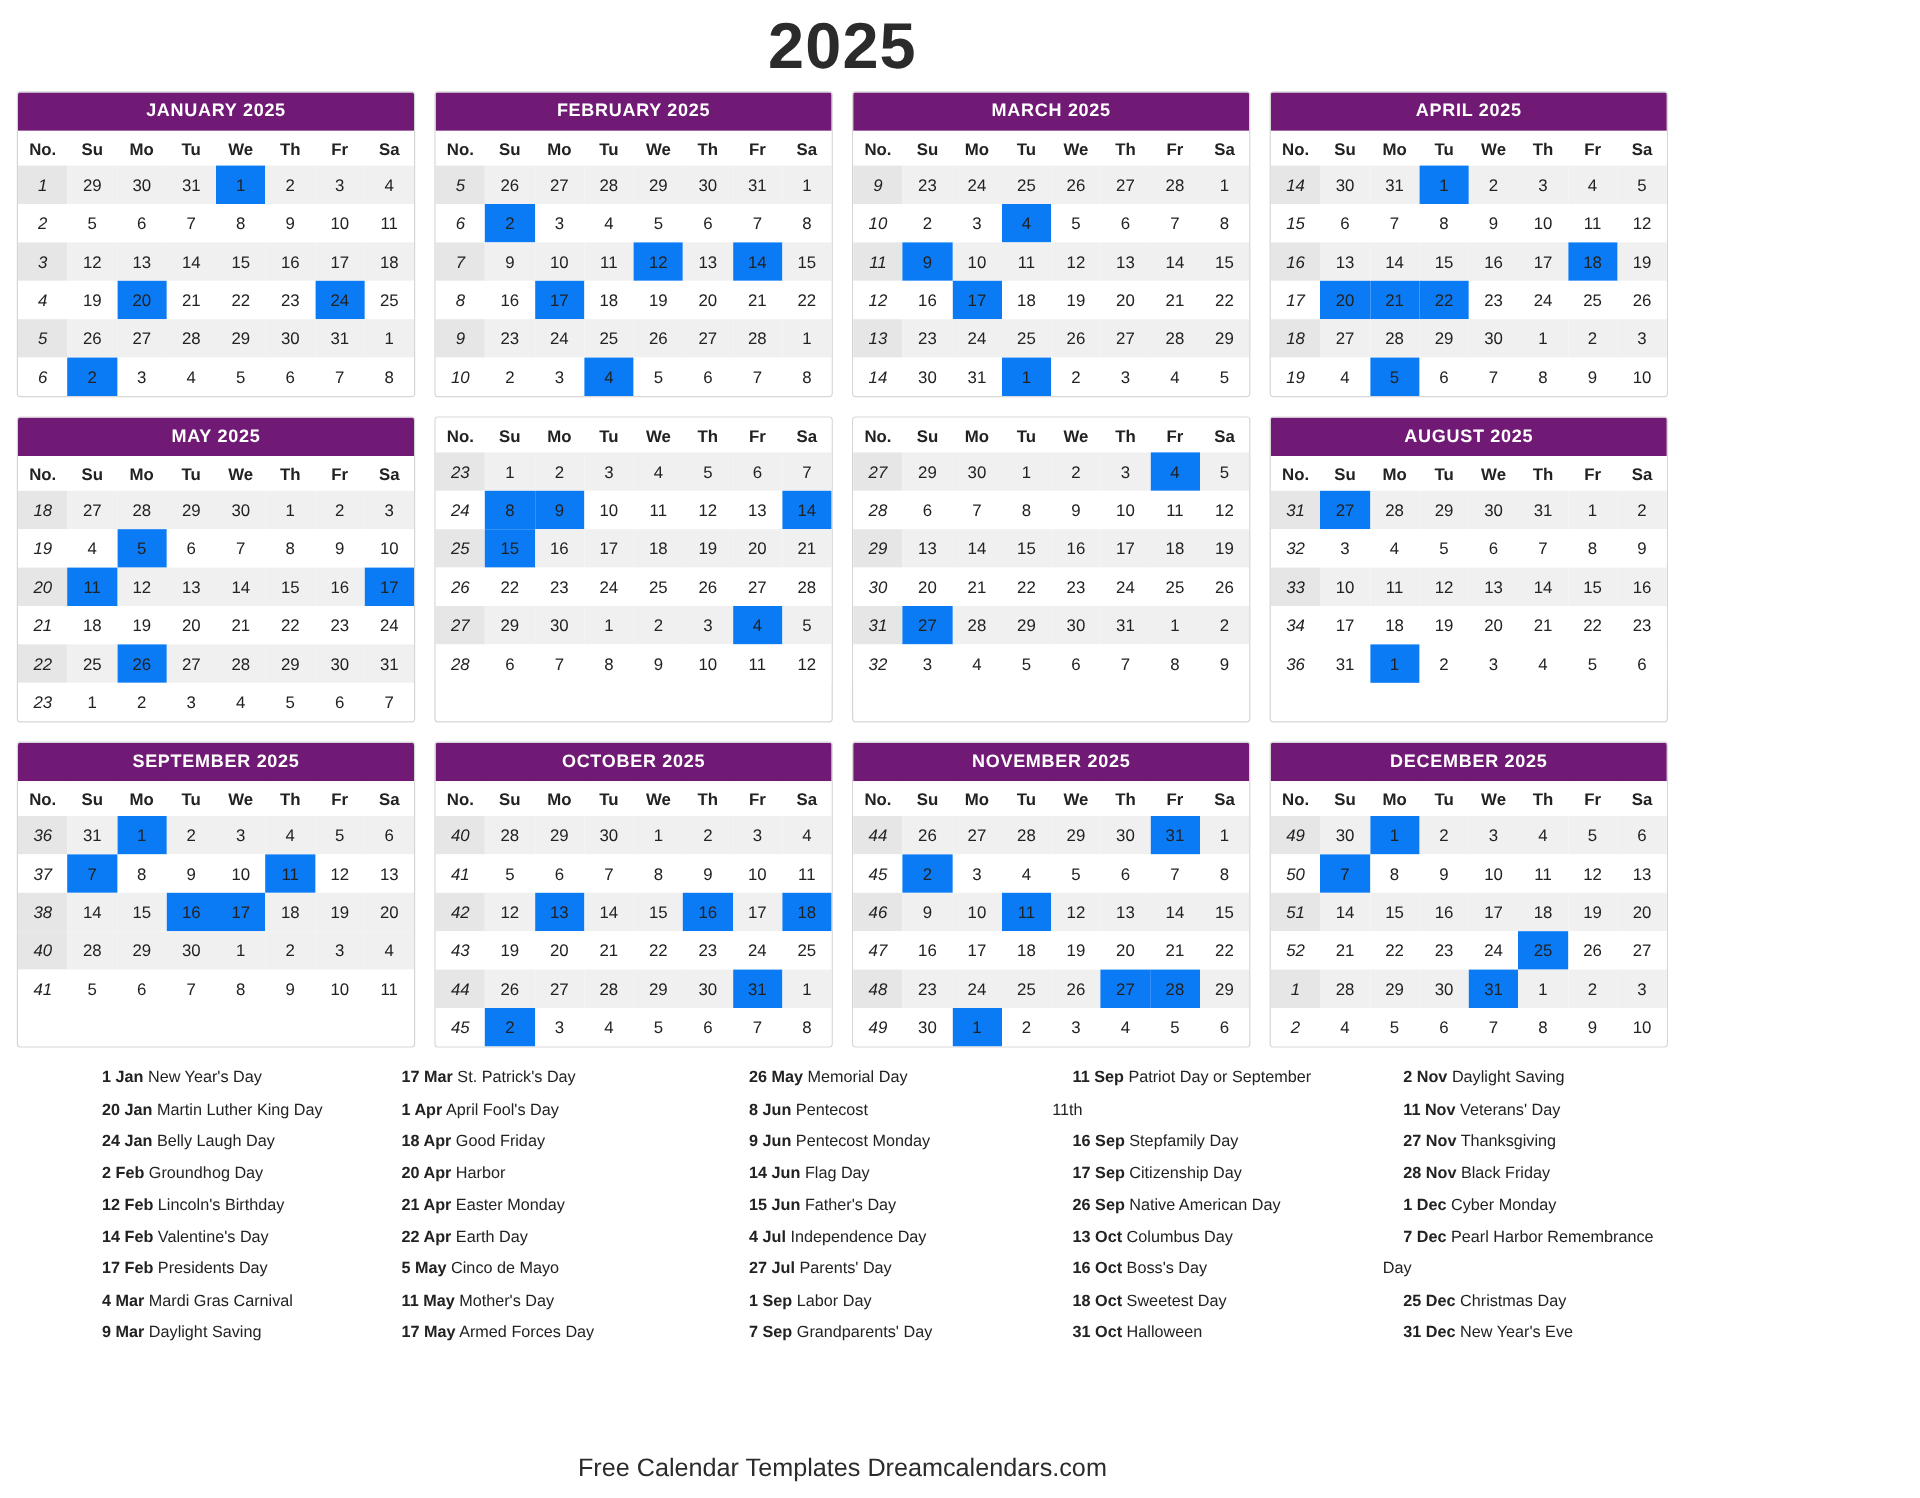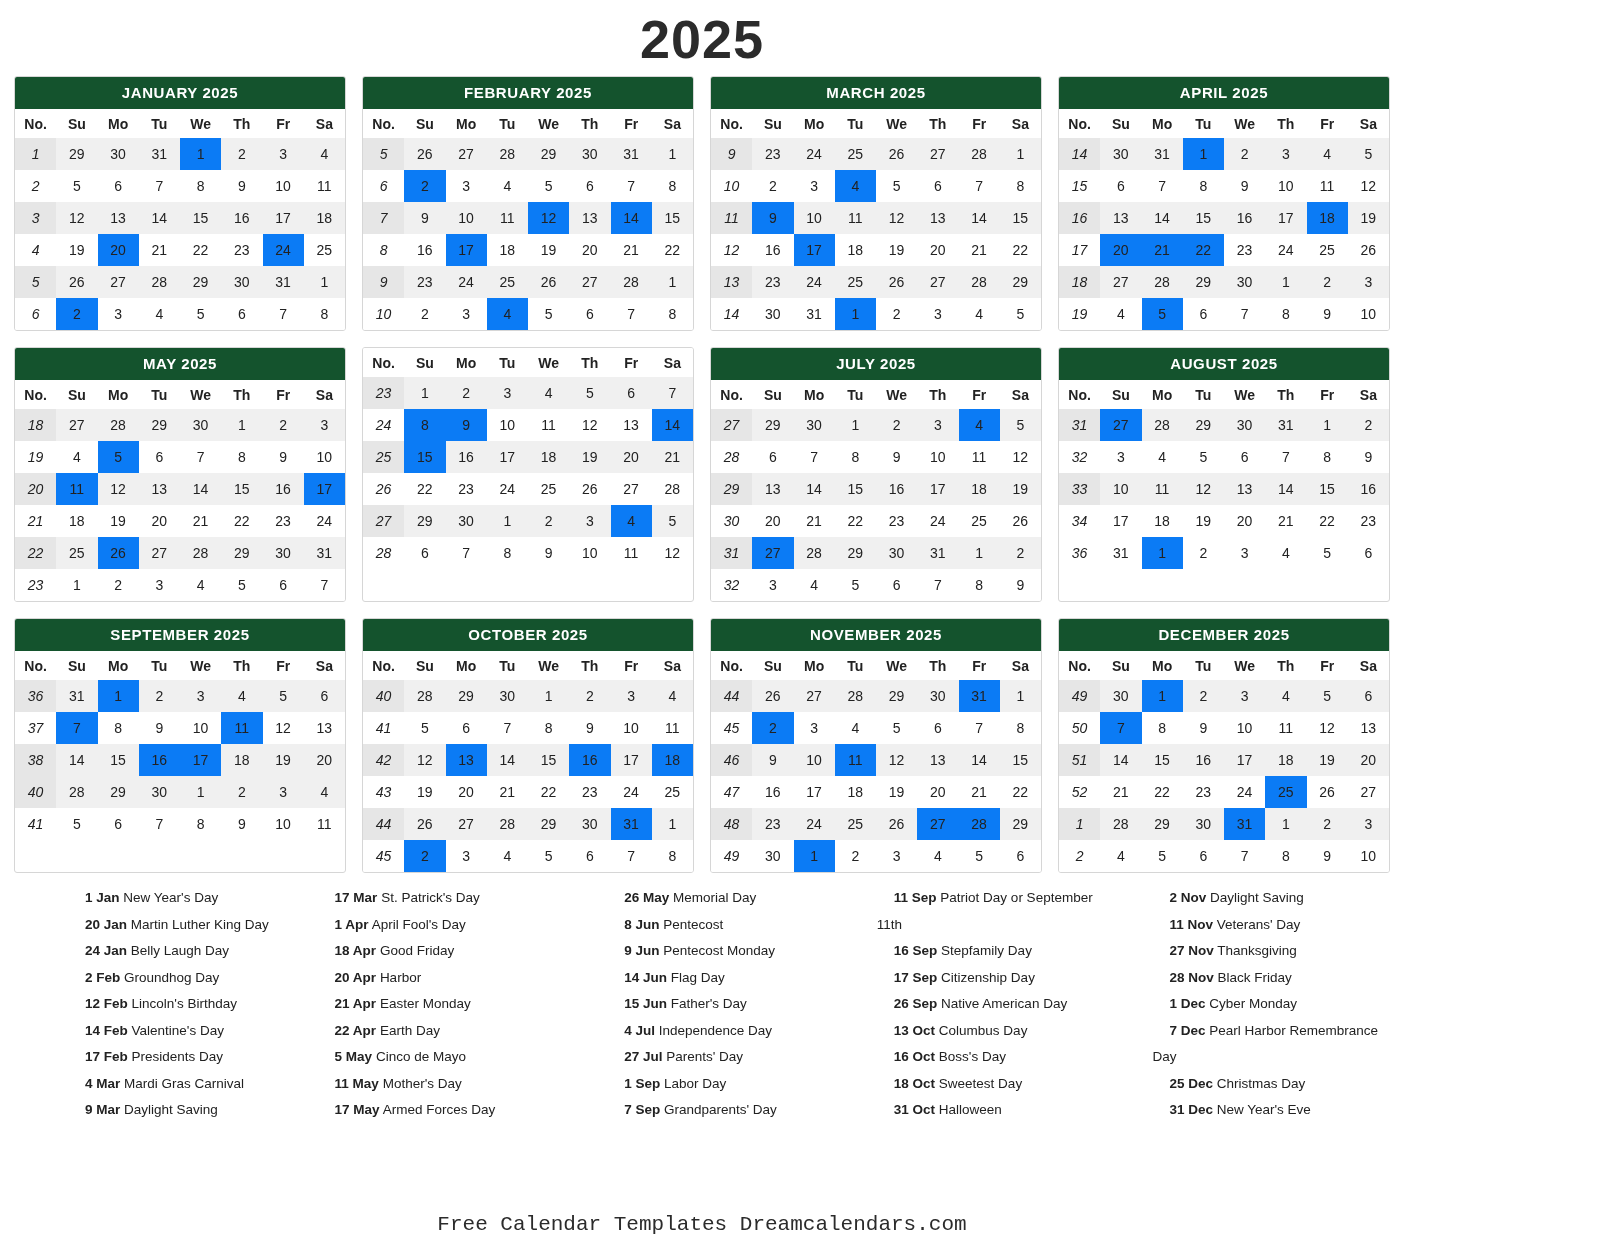--- a/index.html
+++ b/index.html
@@ -29,21 +29,21 @@
     padding:0 14px;
   }
 
   .month{
     border:1px solid #d6d6d6;
     border-radius:3px;
     background:#fff;
     overflow:hidden;
   }
   .month-header{
-    background:#14532d;
+    background:#701a75;
     color:#fff;
     text-align:center;
     font-size:15px;
     font-weight:bold;
     letter-spacing:0.6px;
     padding:7px 0 8px 0;
   }
   table.cal{
     border-collapse:collapse;
     width:100%;
@@ -93,21 +93,20 @@
   .col-3 .note{ text-align:left; padding-left:32px;}
   .col-4 .note{ text-align:left; padding-left:34px;}
   .col-3 .note, .col-4 .note{ text-align:left;}
 
   .footer{
     position:absolute;
     left:0;right:0;bottom:12px;
     text-align:center;
     font-size:21px;
     color:#2b2b2b;
-    font-family:Liberation Mono, monospace;
   }
 </style>
 </head>
 <body>
 
 <div class="page">
 
   <div class="year-title">2025</div>
 
   <div class="months-grid">
@@ -578,21 +577,20 @@
               <td class="out">8</td>
               <td class="out">9</td>
               <td class="out">10</td>
               <td class="out">11</td>
               <td class="out">12</td>
             </tr>
           </tbody>
         </table>
       </div>
       <div class="month">
-        <div class="month-header">JULY 2025</div>
         <table class="cal">
           <thead>
             <tr>
               <th class="wk">No.</th>
               <th>Su</th>
               <th>Mo</th>
               <th>Tu</th>
               <th>We</th>
               <th>Th</th>
               <th>Fr</th>

